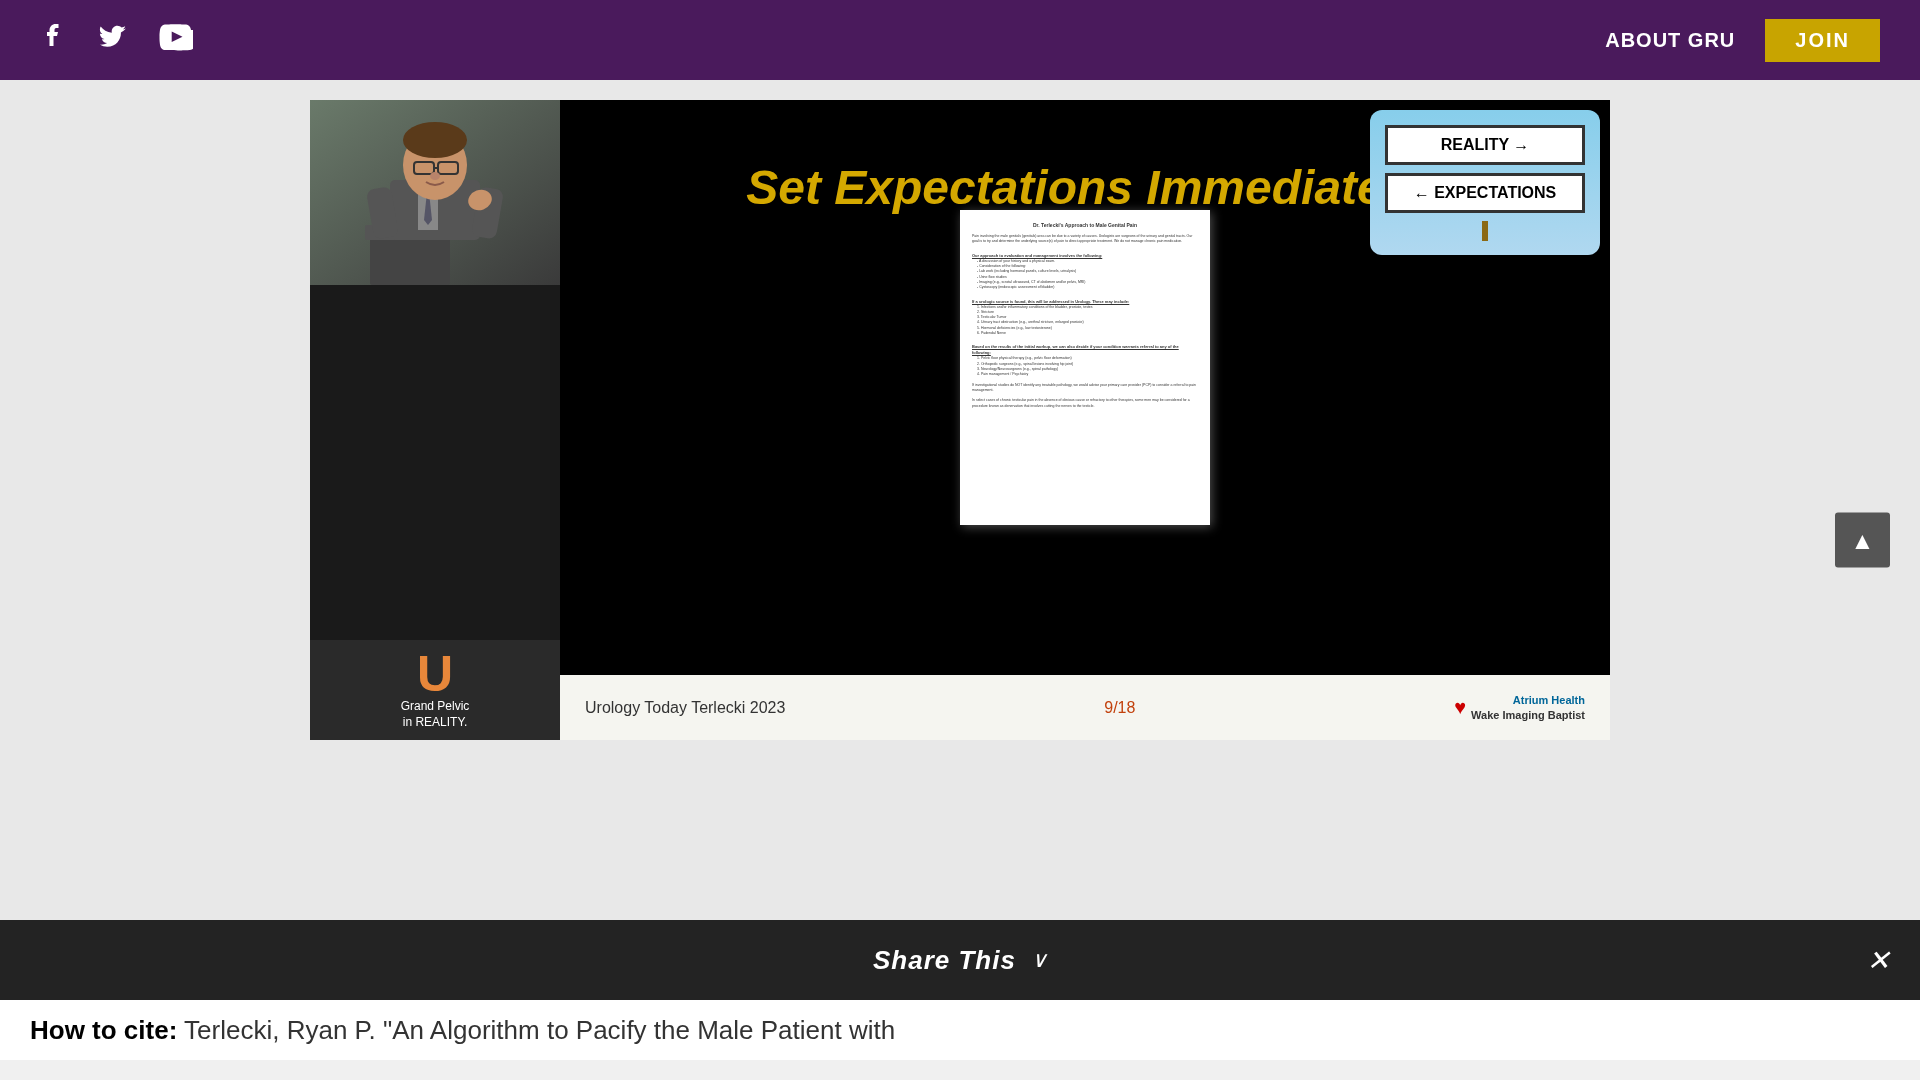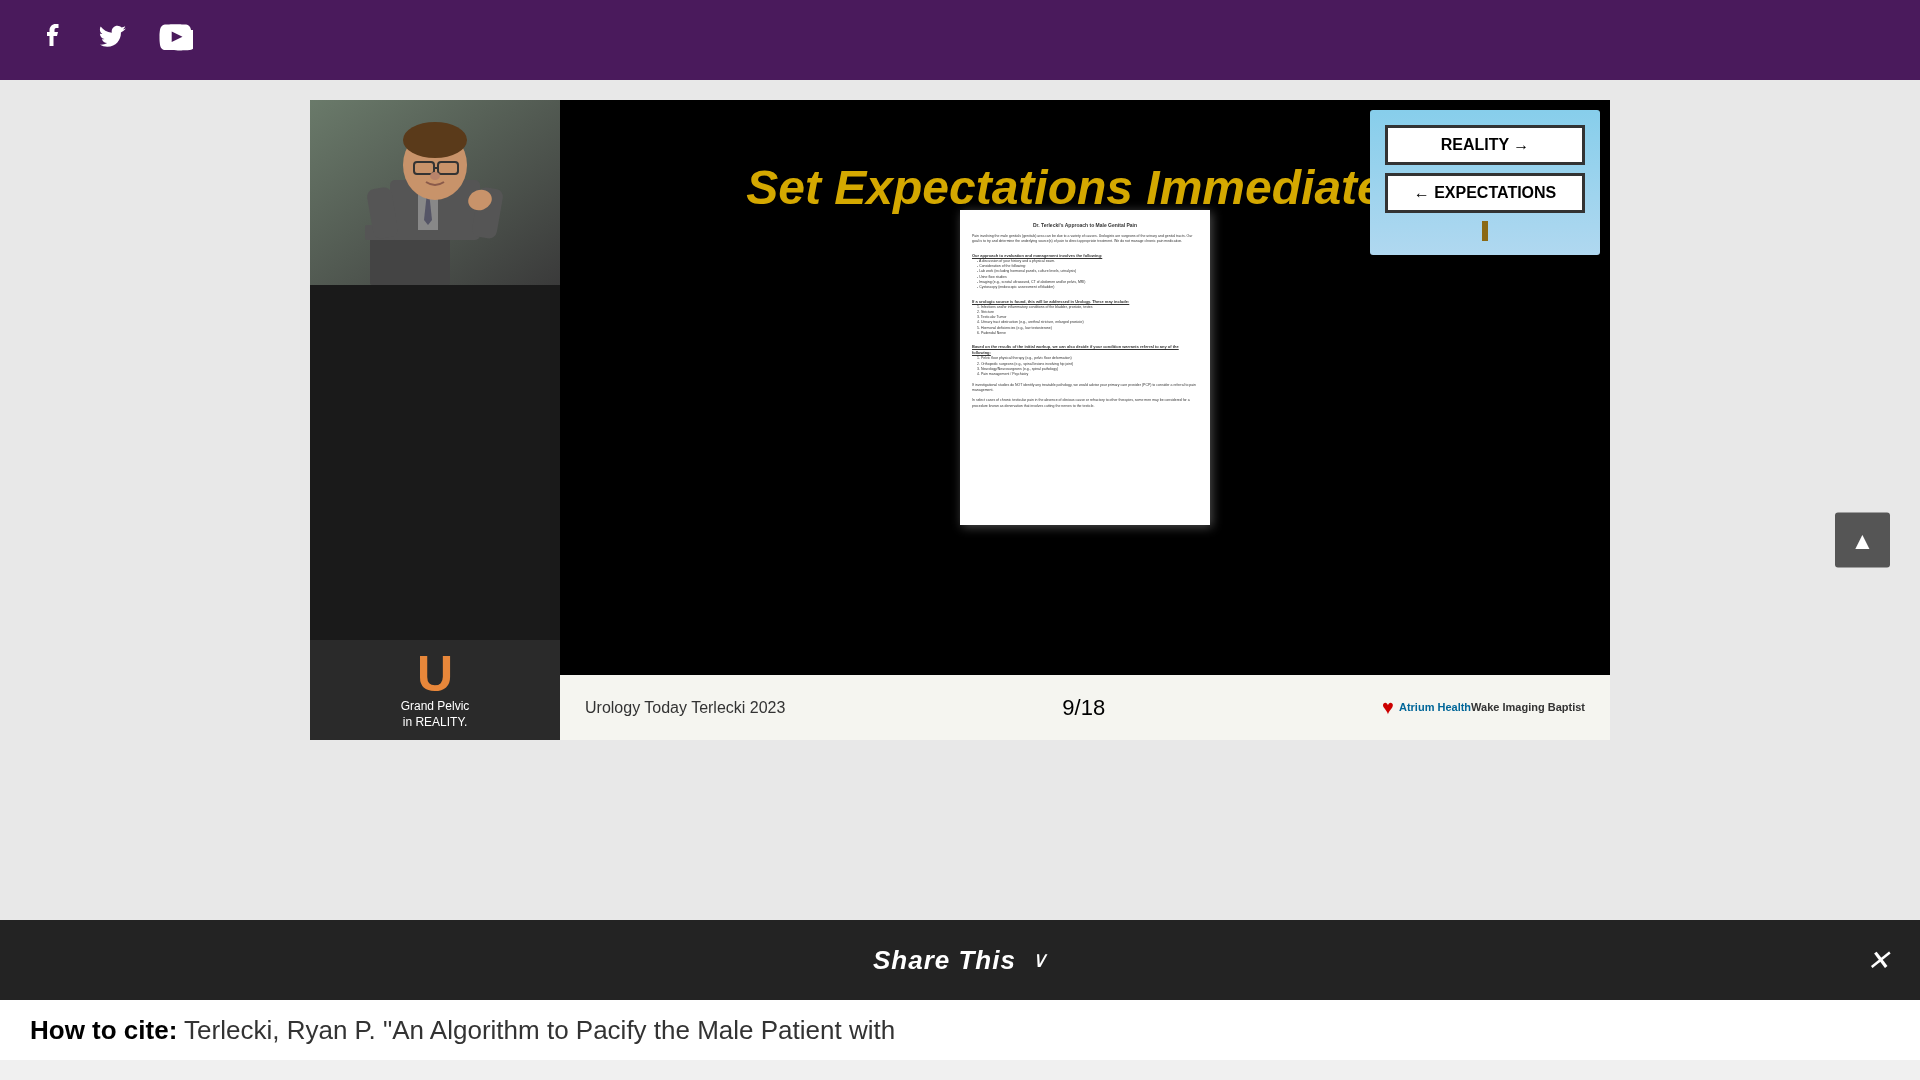--- a/index.html
+++ b/index.html
@@ -138,21 +138,21 @@
       top: 10px;
       right: 10px;
       width: 230px;
       height: 145px;
       background: linear-gradient(180deg, #87CEEB 0%, #b0d8f0 100%);
       display: flex;
       flex-direction: column;
       align-items: center;
       justify-content: center;
       gap: 8px;
-      border-radius: 3px;
+      border-radius: 12px;
     }
     .sign-board {
       background: white;
       border: 3px solid #333;
       padding: 8px 15px;
       display: flex;
       align-items: center;
       gap: 10px;
       font-weight: bold;
       font-size: 16px;
@@ -204,34 +204,34 @@
       align-items: center;
       justify-content: space-between;
       padding: 0 25px;
       gap: 40px;
     }
     #slide-footer-text {
       font-size: 16px;
       color: #333;
     }
     #slide-page {
-      font-size: 22px;
-      color: #000000;
+      font-size: 16px;
+      color: #c2410c;
     }
     #slide-footer-logo {
       display: flex;
       align-items: center;
       gap: 5px;
       font-size: 13px;
       color: #555;
       font-weight: bold;
     }
     .atrium-logo {
       display: flex;
-      flex-direction: row;
+      flex-direction: column;
       align-items: flex-end;
       font-size: 11px;
       line-height: 1.3;
     }
     .atrium-logo .top-line {
       color: #006699;
       font-weight: bold;
     }
     .atrium-logo .bottom-line {
       color: #333;
@@ -390,20 +390,24 @@
     <span class="social-icon">
       <svg width="30" height="28" viewBox="0 0 30 28" fill="white" xmlns="http://www.w3.org/2000/svg">
         <path d="M28 5.5c-1 .5-2.1.8-3.2.9 1.2-.7 2-1.8 2.4-3.1-1.1.6-2.3 1.1-3.6 1.3C22.5 3.4 21 2.7 19.4 2.7c-3.2 0-5.7 2.6-5.7 5.7 0 .4 0 .9.1 1.3C8.9 9.4 5.2 7 2.7 3.6c-.5.8-.8 1.8-.8 2.8 0 2 1 3.7 2.5 4.7-.9 0-1.8-.3-2.5-.7v.1c0 2.8 2 5.1 4.6 5.6-.5.1-1 .2-1.5.2-.4 0-.7 0-1.1-.1.7 2.2 2.8 3.8 5.2 3.9C7.3 21 5.2 21.7 3 21.7c-.4 0-.7 0-1-.1 2.1 1.4 4.6 2.2 7.3 2.2 8.8 0 13.6-7.3 13.6-13.6v-.6C24.2 8.8 26.3 7.3 28 5.5z"></path>
       </svg>
     </span>
     <span class="social-icon">
       <svg width="35" height="28" viewBox="0 0 35 28" fill="white" xmlns="http://www.w3.org/2000/svg">
         <path d="M33 7s-.4-2.6-1.6-3.7c-1.5-1.6-3.2-1.6-4-1.7C23 1.3 17.5 1.3 17.5 1.3s-5.5 0-9.9.3c-.8.1-2.5.1-4 1.7C2.4 4.4 2 7 2 7S1.5 10 1.5 13v2.8c0 3 .5 5.9.5 5.9s.4 2.6 1.6 3.7c1.5 1.6 3.5 1.5 4.4 1.7 3.2.3 13.5.4 13.5.4s5.5 0 9.9-.4c.8-.1 2.5-.1 4-1.7 1.2-1.1 1.6-3.7 1.6-3.7s.5-3 .5-5.9V13c0-3-.5-6-.5-6zm-19.3 11.9V8.5l10.8 5.2-10.8 5.2z"></path>
       </svg>
     </span>
+  </div>
+  <div id="header-right">
+    <span id="about-gru">ABOUT GRU</span>
+    <button id="join-btn">JOIN</button>
   </div>
 </div>
 
 <div id="main-content">
 
   <div id="left-sidebar"></div>
 
   <div id="video-container">
 
     <div id="video-area">

